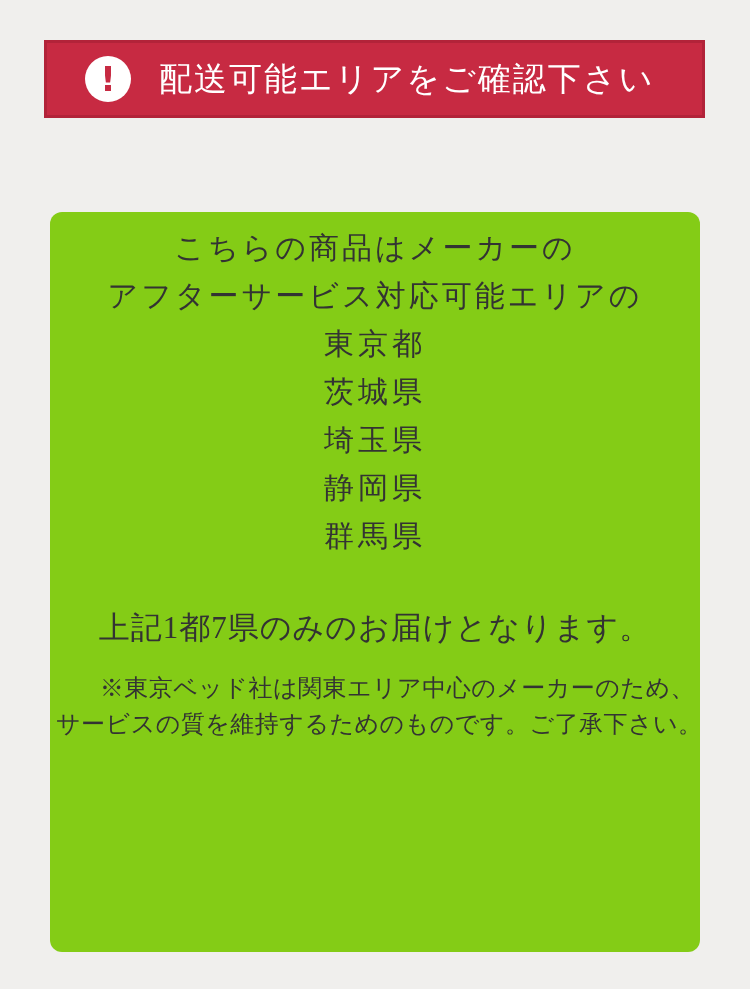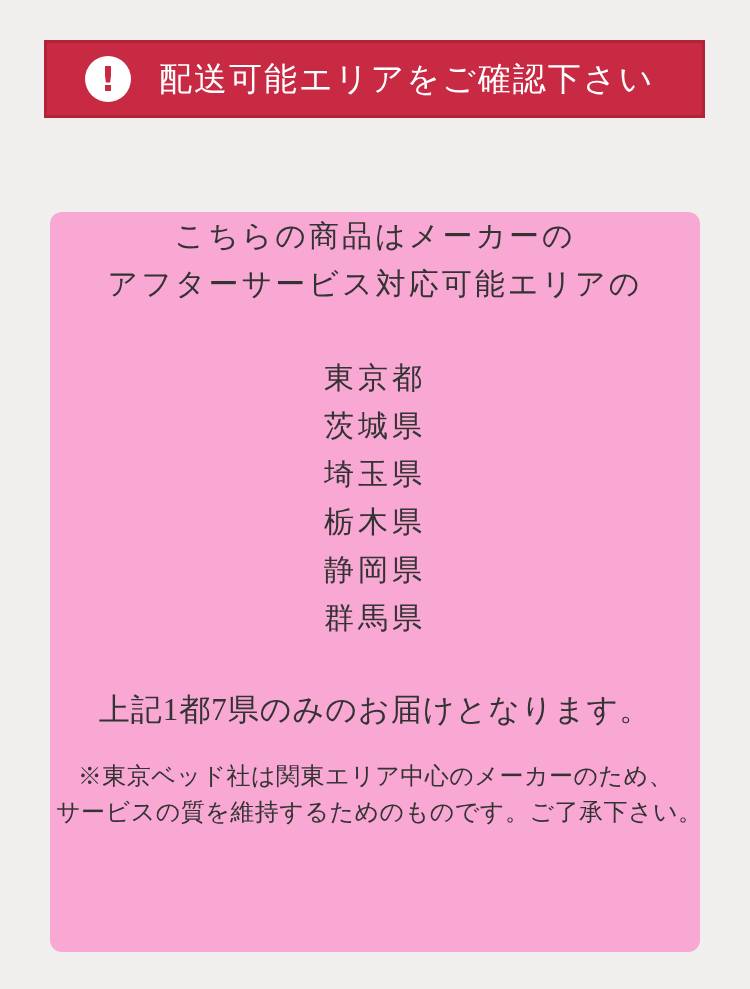--- a/index.html
+++ b/index.html
@@ -49,49 +49,49 @@
     margin-left: 28px;
     white-space: nowrap;
   }
   .card {
     position: absolute;
     left: 50px;
     top: 212px;
     width: 650px;
     height: 740px;
     box-sizing: border-box;
-    background: #f9a8d4;
+    background: #84cc16;
     border-radius: 12px;
     color: #333333;
     text-align: center;
+    padding-top: 12px;
   }
   .intro-line {
     font-size: 30px;
     letter-spacing: 3px;
     line-height: 48px;
     white-space: nowrap;
   }
   .pref-list {
-    margin-top: 46px;
   }
   .pref-item {
     font-size: 30px;
     letter-spacing: 4px;
     line-height: 48px;
   }
   .summary {
     margin-top: 46px;
     font-size: 31px;
     letter-spacing: 1px;
     line-height: 44px;
     white-space: nowrap;
   }
   .note {
-    margin-top: 26px;
-    text-align: center;
+    margin-top: 20px;
+    text-align: right;
     padding: 0 5px 0 6px;
   }
   .note-line {
     font-size: 24px;
     letter-spacing: 0.5px;
     line-height: 36px;
     white-space: nowrap;
   }
 </style>
 </head>
@@ -107,21 +107,20 @@
 <div class="card">
   <div class="intro">
     <div class="intro-line">こちらの商品はメーカーの</div>
     <div class="intro-line">アフターサービス対応可能エリアの</div>
   </div>
 
   <div class="pref-list">
     <div class="pref-item">東京都</div>
     <div class="pref-item">茨城県</div>
     <div class="pref-item">埼玉県</div>
-    <div class="pref-item">栃木県</div>
     <div class="pref-item">静岡県</div>
     <div class="pref-item">群馬県</div>
   </div>
 
   <div class="summary">上記1都7県のみのお届けとなります。</div>
 
   <div class="note">
     <div class="note-line">※東京ベッド社は関東エリア中心のメーカーのため、</div>
     <div class="note-line">サービスの質を維持するためのものです。ご了承下さい。</div>
   </div>

